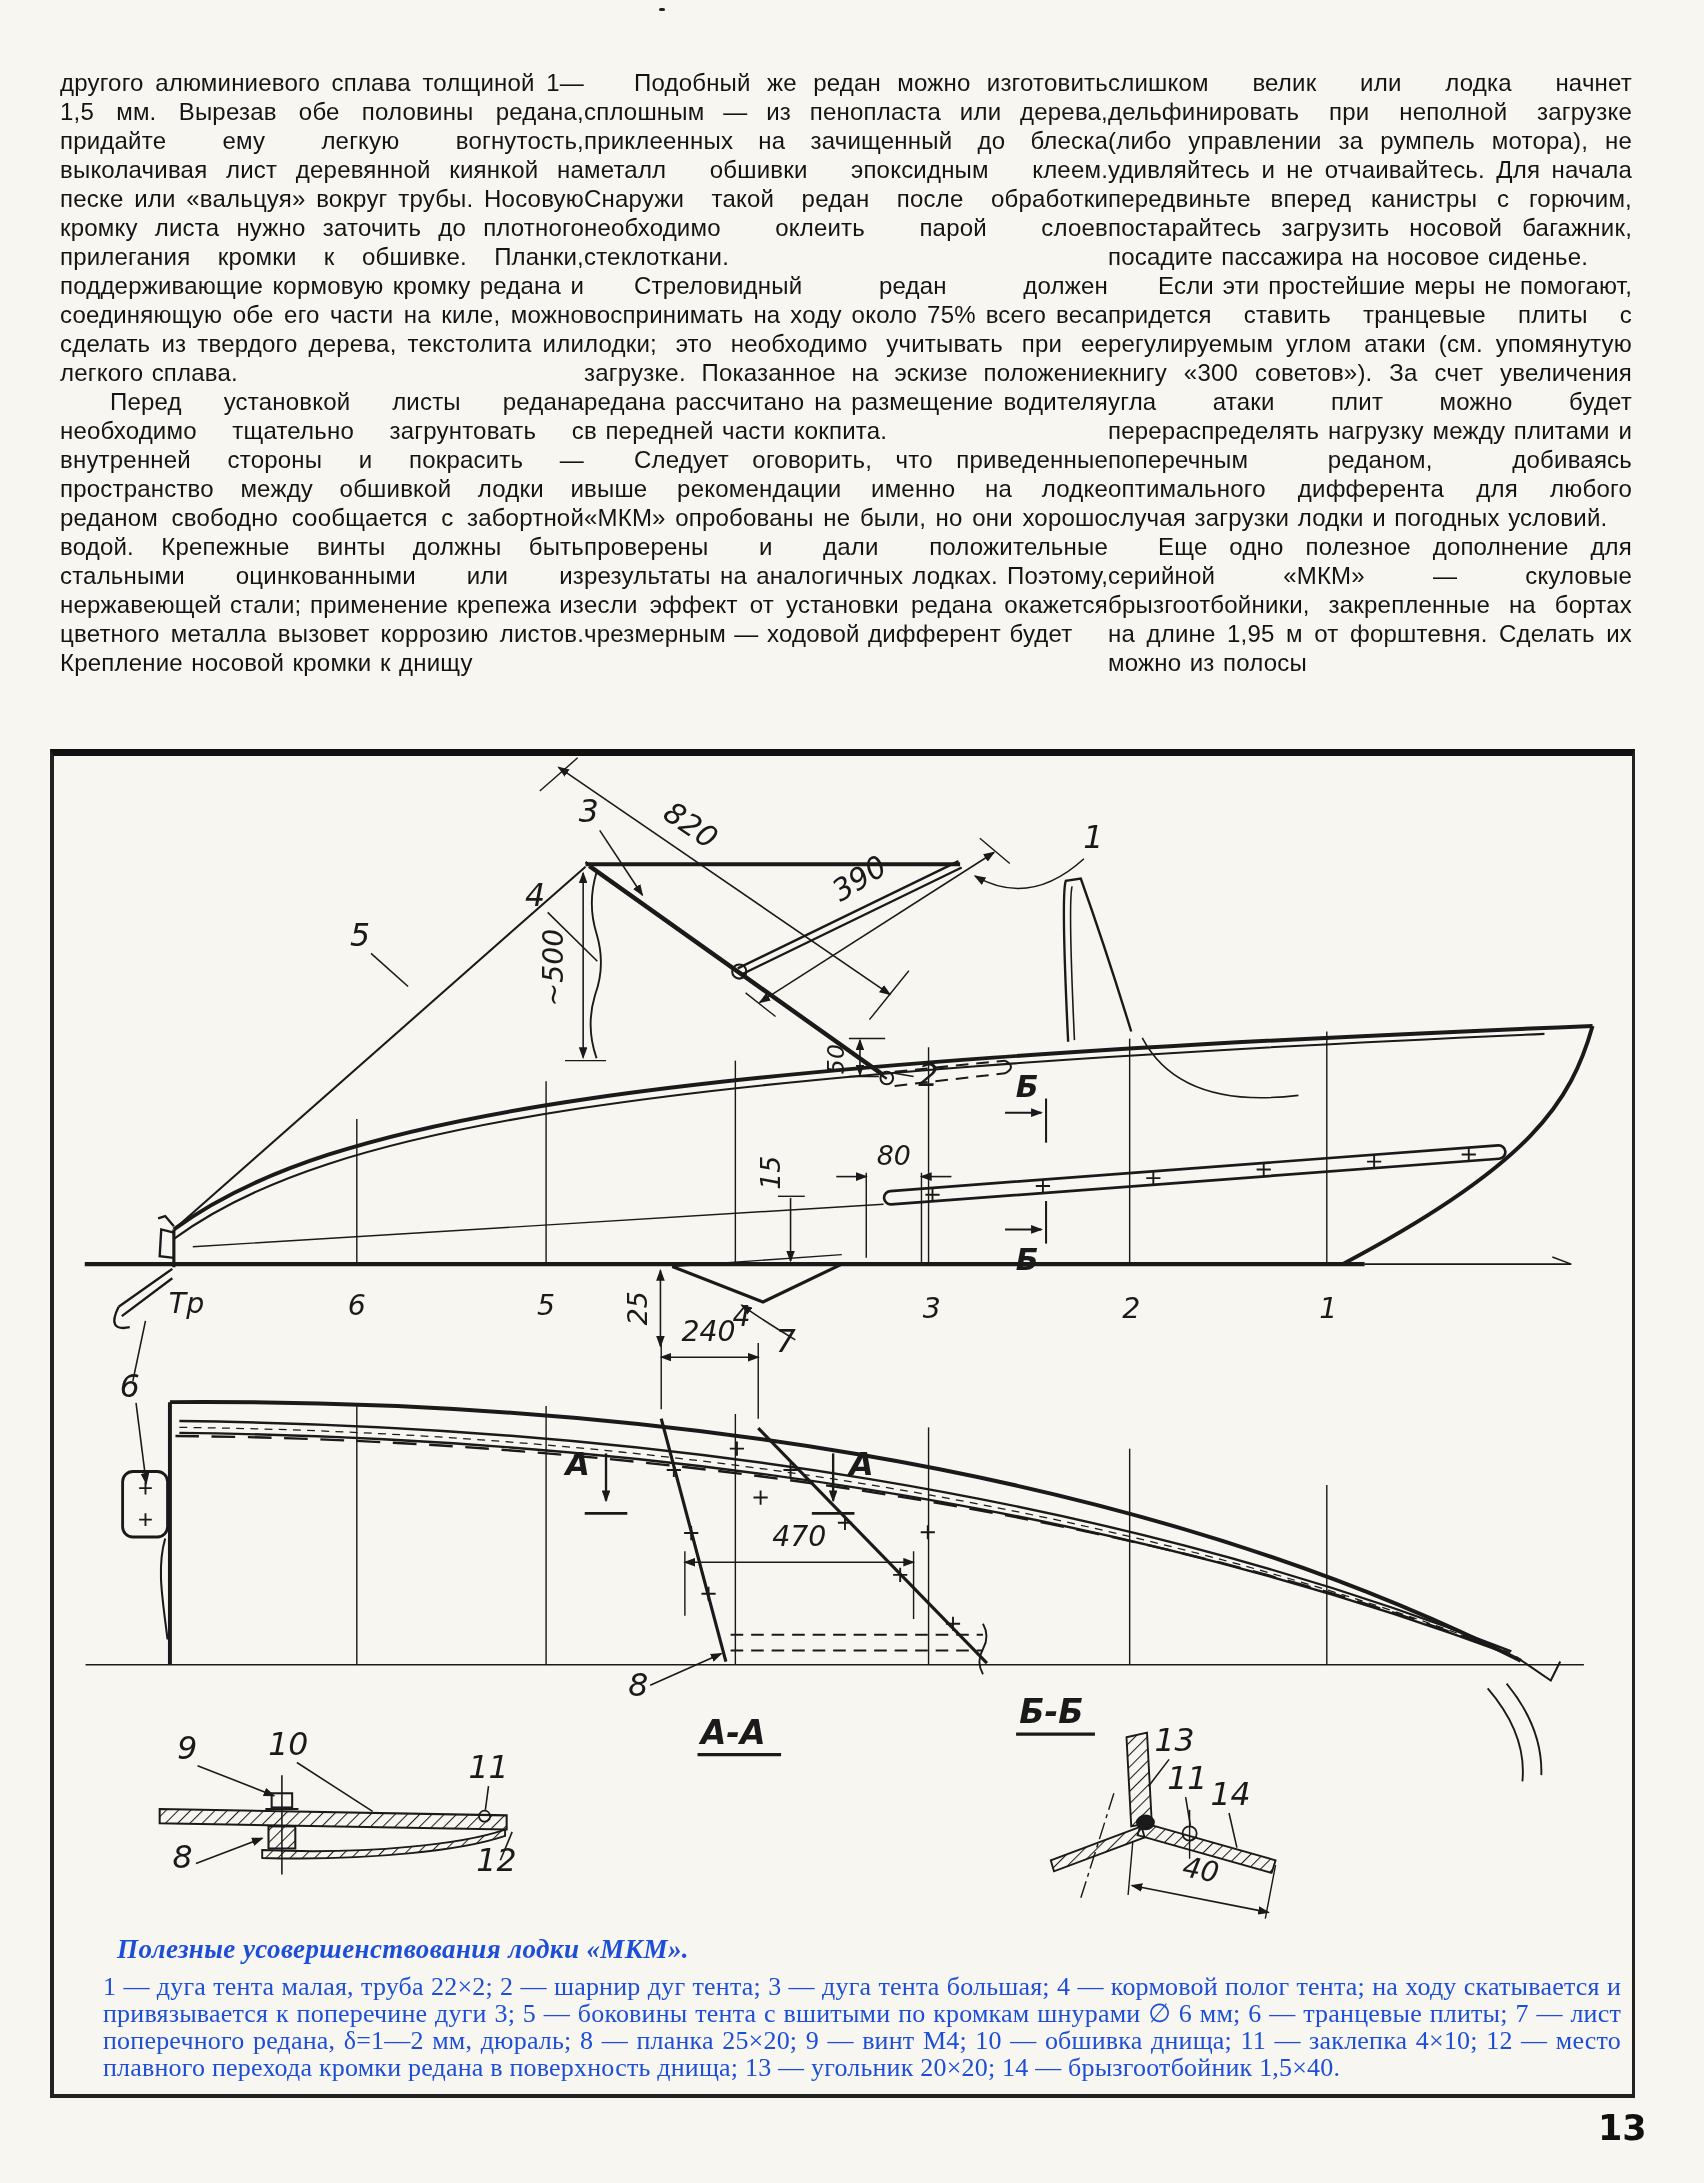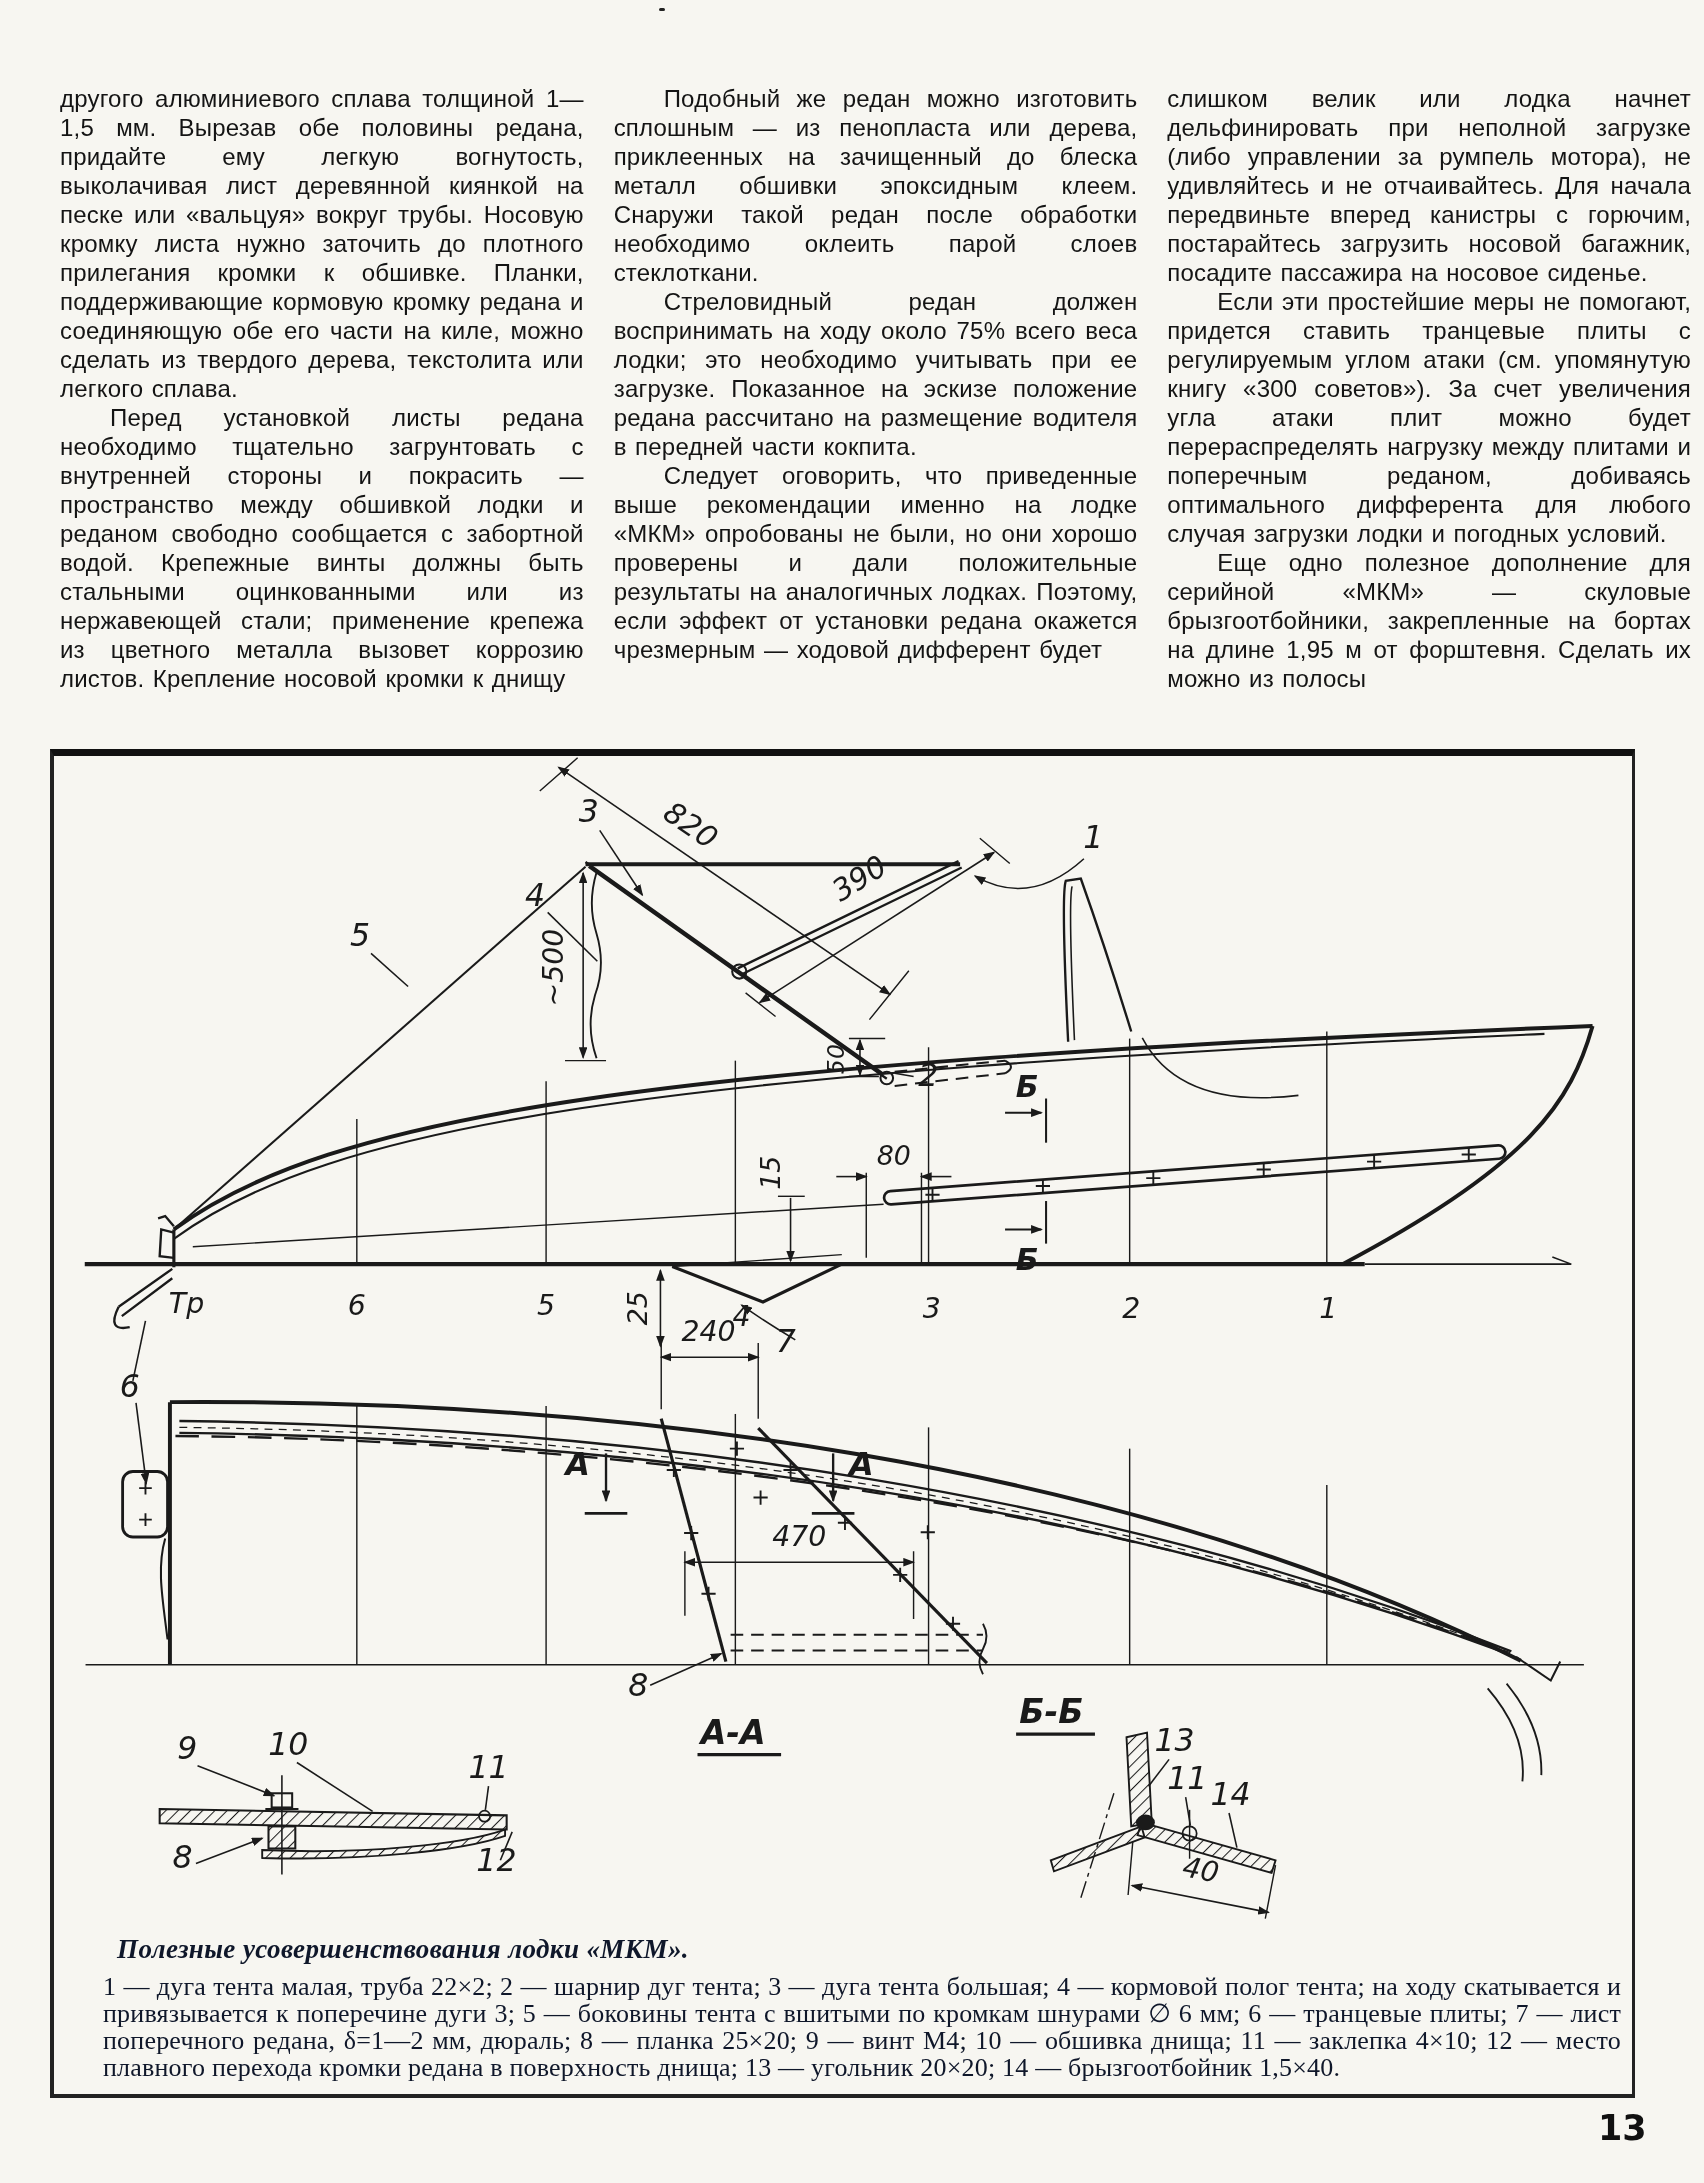--- a/index.html
+++ b/index.html
@@ -2,39 +2,39 @@
 <html lang="ru" style="font-size:12.6px"><head>
 <meta charset="utf-8">
 <style>
   html,body{margin:0;padding:0;}
   body{
     width:1704px;height:2183px;position:relative;
     background:#f7f6f1;color:#171717;
     font-family:"Liberation Sans",sans-serif;
   }
   .article{
-    position:absolute;left:60px;top:84px;width:1631px;
-    display:flex;gap:30px;
+    position:absolute;left:60px;top:68px;width:1631px;
+    display:flex;
   }
   .col{width:524px;}
   .col p{
     margin:0;font-size:24px;line-height:29px;letter-spacing:0.2px;
     word-spacing:1.6px;text-align:justify;color:#141414;
   }
   .col p.ind{text-indent:50px;}
   .figure{
     position:absolute;left:50px;top:749px;width:1585px;height:1349px;
     border-top:7px solid #111;border-left:4px solid #222;
     border-right:3.2px solid #222;border-bottom:4px solid #222;
     box-sizing:border-box;background:transparent;
   }
   .figure svg{position:absolute;left:0;top:0;overflow:visible;}
   .caption{
     position:absolute;left:103px;top:1934px;width:1518px;
-    font-family:"Liberation Serif",serif;color:#0f172a;
+    font-family:"Liberation Serif",serif;color:#1d4ed8;
   }
   .caption .cap-title{
     font-style:italic;font-weight:bold;font-size:27px;margin:0 0 8px 14px;
     letter-spacing:0.4px;
   }
   .caption .cap-legend{
     margin:0;font-size:26px;line-height:27px;text-align:justify;
     letter-spacing:0.2px;
   }
   .pageno{

